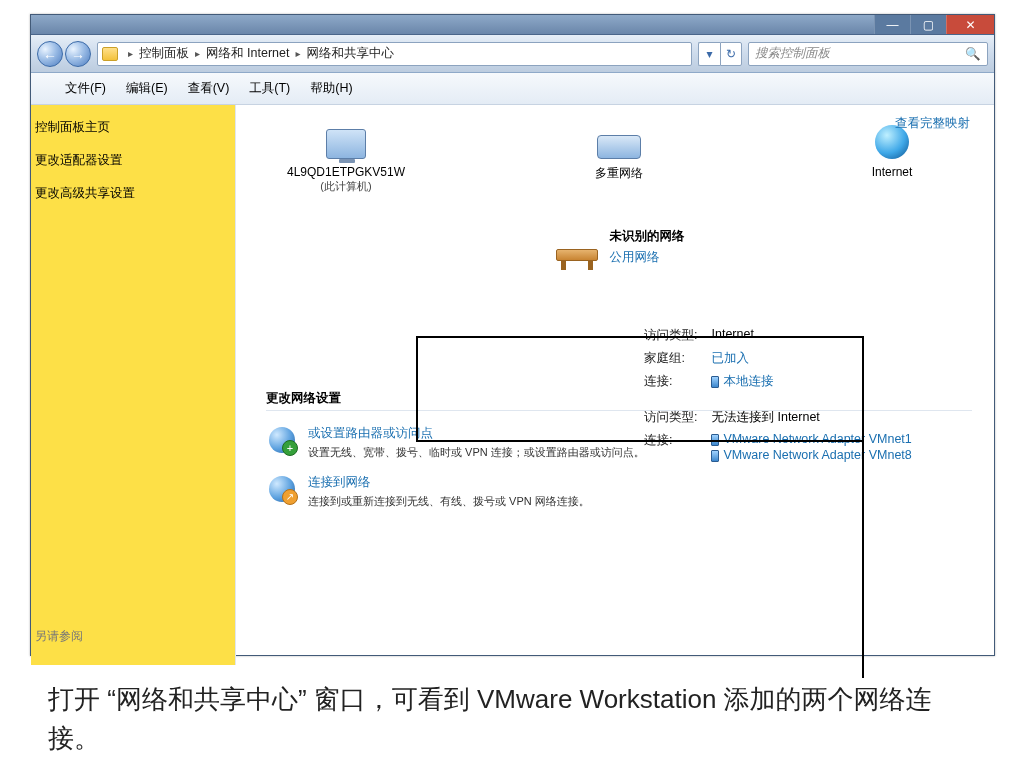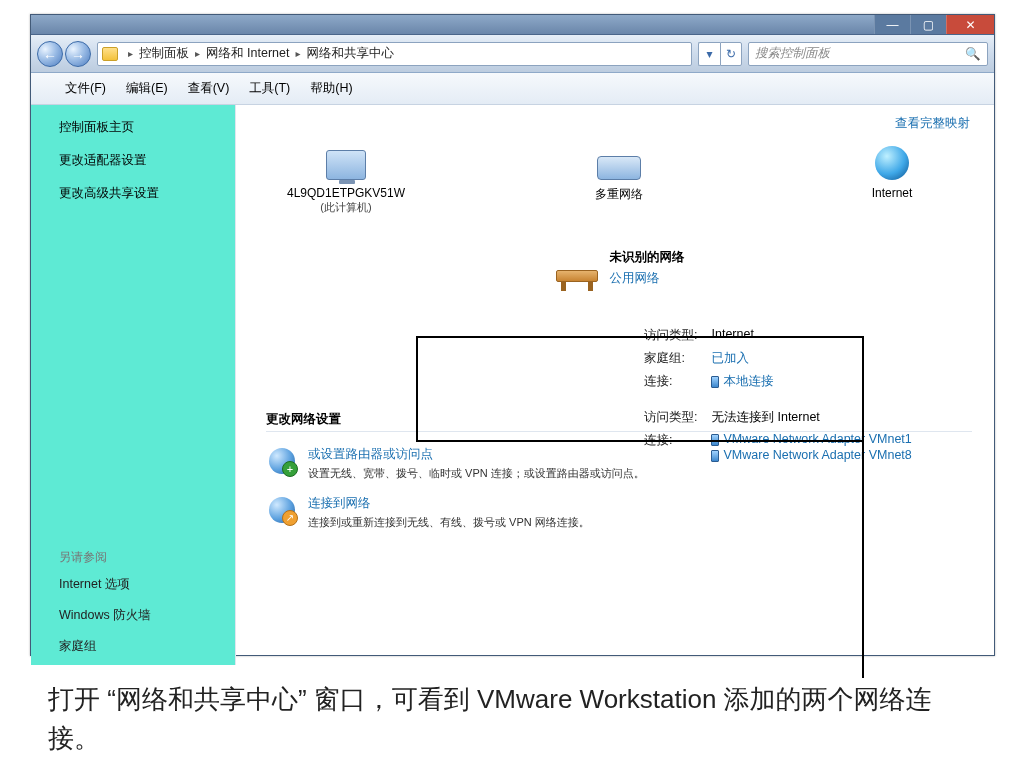--- a/index.html
+++ b/index.html
@@ -52,30 +52,30 @@
   .searchbox .mag { margin-left:auto; color:#3b6aa8; font-style:normal; }
 
   .menubar {
     height: 32px; background: linear-gradient(#f6f9fc,#e4ecf5);
     border-bottom:1px solid #c7d3e2; display:flex; align-items:center; padding: 0 24px; font-size:12.5px;
   }
   .menubar span { padding: 0 10px; }
 
   .body { display:flex; height: calc(100% - 80px); }
   .sidebar {
-    width: 205px; background:#5eead4; border-right:1px solid #dfe6ef;
-    padding: 14px 0 10px 28px; font-size:12.5px; display:flex; flex-direction:column;
+    width: 205px; background:#fde047; border-right:1px solid #dfe6ef;
+    padding: 14px 0 10px 4px; font-size:12.5px; display:flex; flex-direction:column;gap:16px;
   }
   .sidebar .toplinks { display:flex; flex-direction:column; gap:16px; }
   .sidebar .spacer { flex:1; }
   .sidebar .seetitle { color:#777; margin-bottom:10px; font-size:12px; }
   .sidebar .seealso { display:flex; flex-direction:column; gap:14px; color:#222; }
 
   .content {
-    flex:1; position:relative; padding: 27px 22px 10px 30px; font-size:12.5px; overflow:hidden;
+    flex:1; position:relative; padding: 6px 22px 10px 30px; font-size:12.5px; overflow:hidden;
   }
   .map-link { position:absolute; top:10px; right:24px; color:#1a6fb0; font-size:12.5px; }
   .net-map { display:flex; justify-content:space-between; align-items:flex-start; margin-top:4px; }
   .net-map .node { text-align:center; width:160px; }
   .net-map .node .icon { height:44px; display:flex; align-items:flex-end; justify-content:center; }
   .net-map .monitor {
     width:40px; height:30px; background:linear-gradient(#cfe3f7,#8db5e0); border:1px solid #5c7ea8;
     border-radius:3px; position:relative;
   }
   .net-map .monitor::after { content:""; position:absolute; bottom:-5px; left:12px; width:16px; height:4px; background:#7a93b3; border-radius:1px; }
@@ -183,25 +183,20 @@
 
   <div class="body">
     <div class="sidebar">
       <div class="toplinks">
         <div>控制面板主页</div>
         <div>更改适配器设置</div>
         <div>更改高级共享设置</div>
       </div>
       <div class="spacer"></div>
       <div class="seetitle">另请参阅</div>
-      <div class="seealso">
-        <div>Internet 选项</div>
-        <div>Windows 防火墙</div>
-        <div>家庭组</div>
-      </div>
     </div>
 
     <div class="content">
       <a class="map-link">查看完整映射</a>
 
       <div class="net-map">
         <div class="node">
           <div class="icon">
               <div class="monitor"></div>
             </div>

